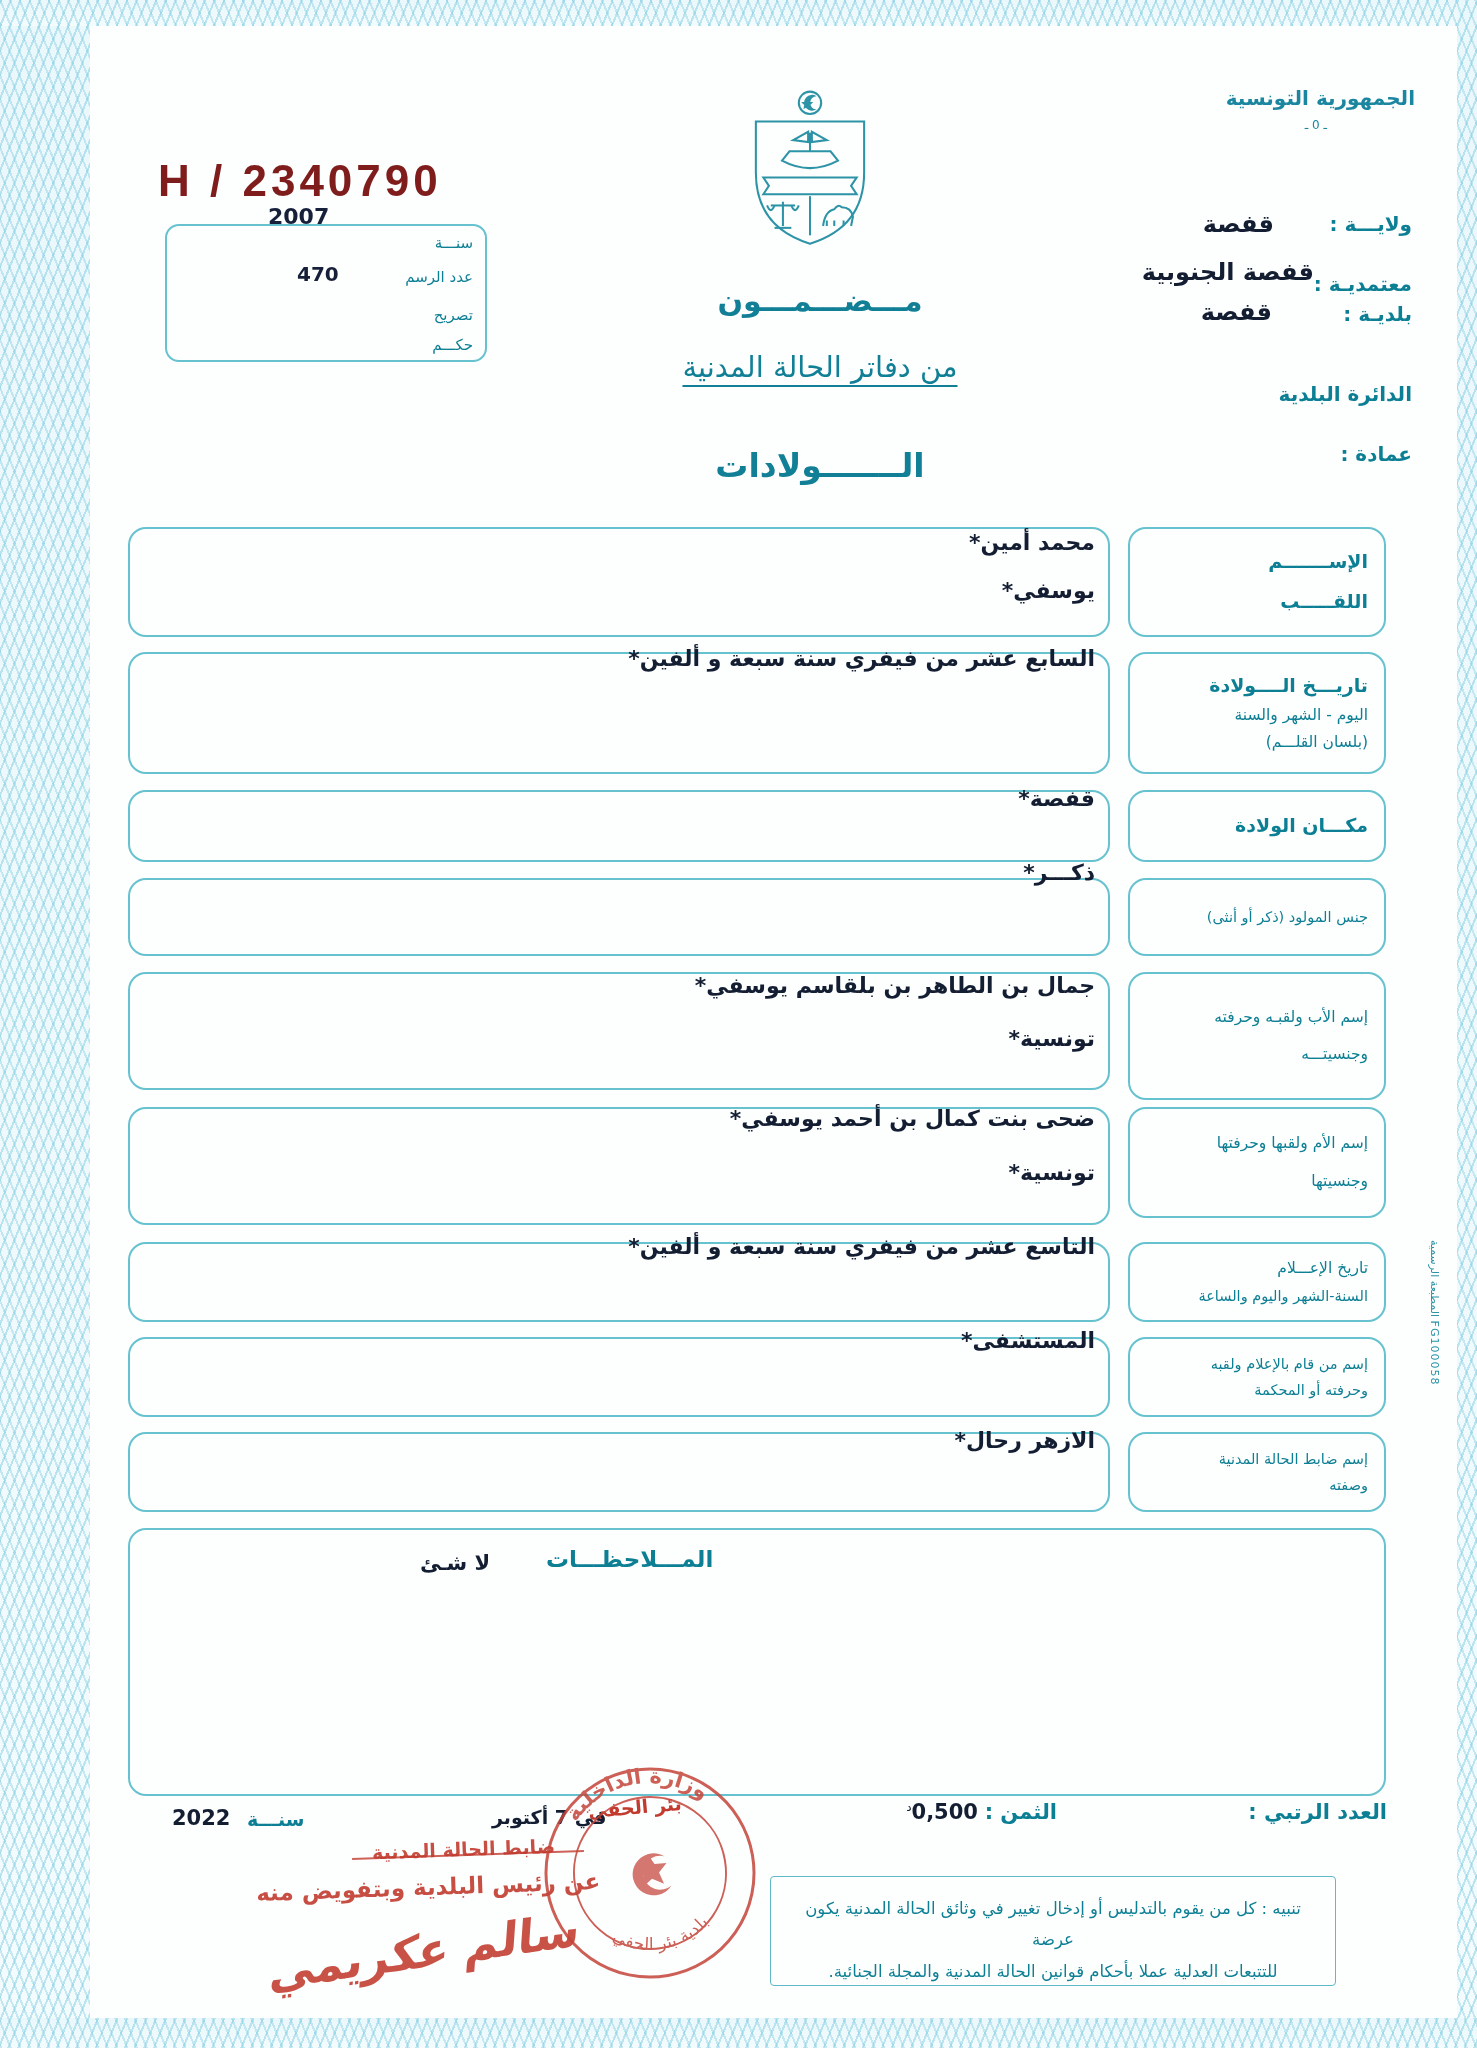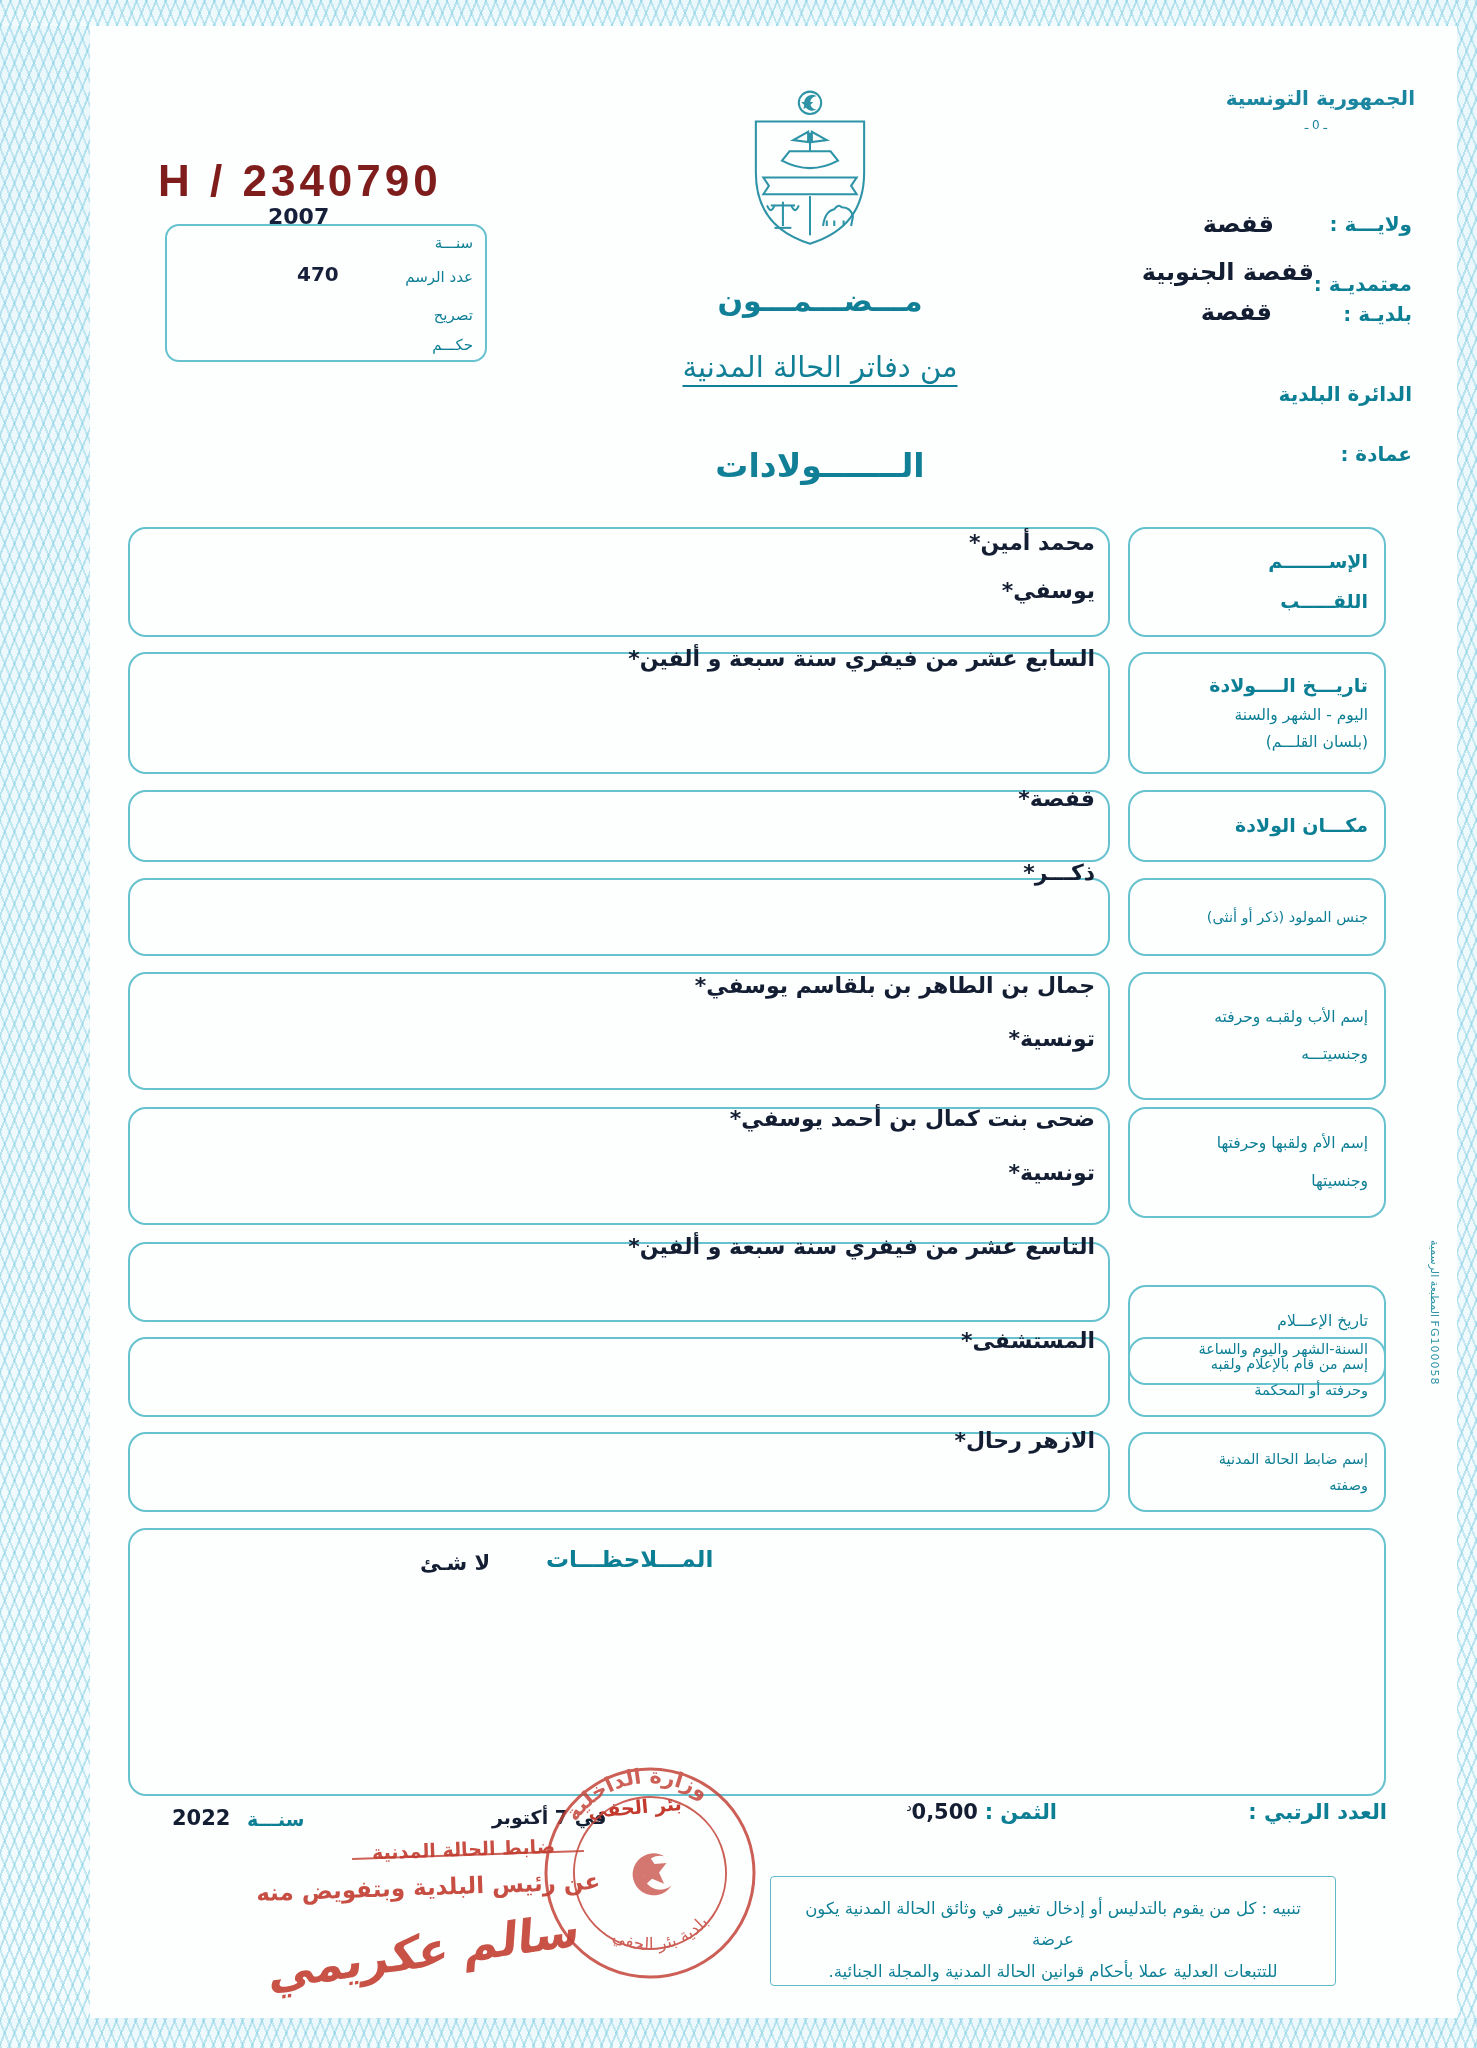--- a/index.html
+++ b/index.html
@@ -153,21 +153,21 @@
     <div class="lbl xs">جنس المولود (ذكر أو أنثى)</div>
   </div>
   <div class="lblbox" style="top:972px;height:128px;gap:18px">
     <div class="lbl sm">إسم الأب ولقبـه وحرفته</div>
     <div class="lbl sm">وجنسيتـــه</div>
   </div>
   <div class="lblbox" style="top:1107px;height:111px;gap:18px">
     <div class="lbl sm">إسم الأم ولقبها وحرفتها</div>
     <div class="lbl sm">وجنسيتها</div>
   </div>
-  <div class="lblbox" style="top:1285px;height:100px">
+  <div class="lblbox" style="top:1242px;height:80px">
     <div class="lbl sm">تاريخ الإعـــلام</div>
     <div class="lbl xs">السنة-الشهر واليوم والساعة</div>
   </div>
   <div class="lblbox" style="top:1337px;height:80px">
     <div class="lbl xs">إسم من قام بالإعلام ولقبه</div>
     <div class="lbl xs">وحرفته أو المحكمة</div>
   </div>
   <div class="lblbox" style="top:1432px;height:80px">
     <div class="lbl xs">إسم ضابط الحالة المدنية</div>
     <div class="lbl xs">وصفته</div>

